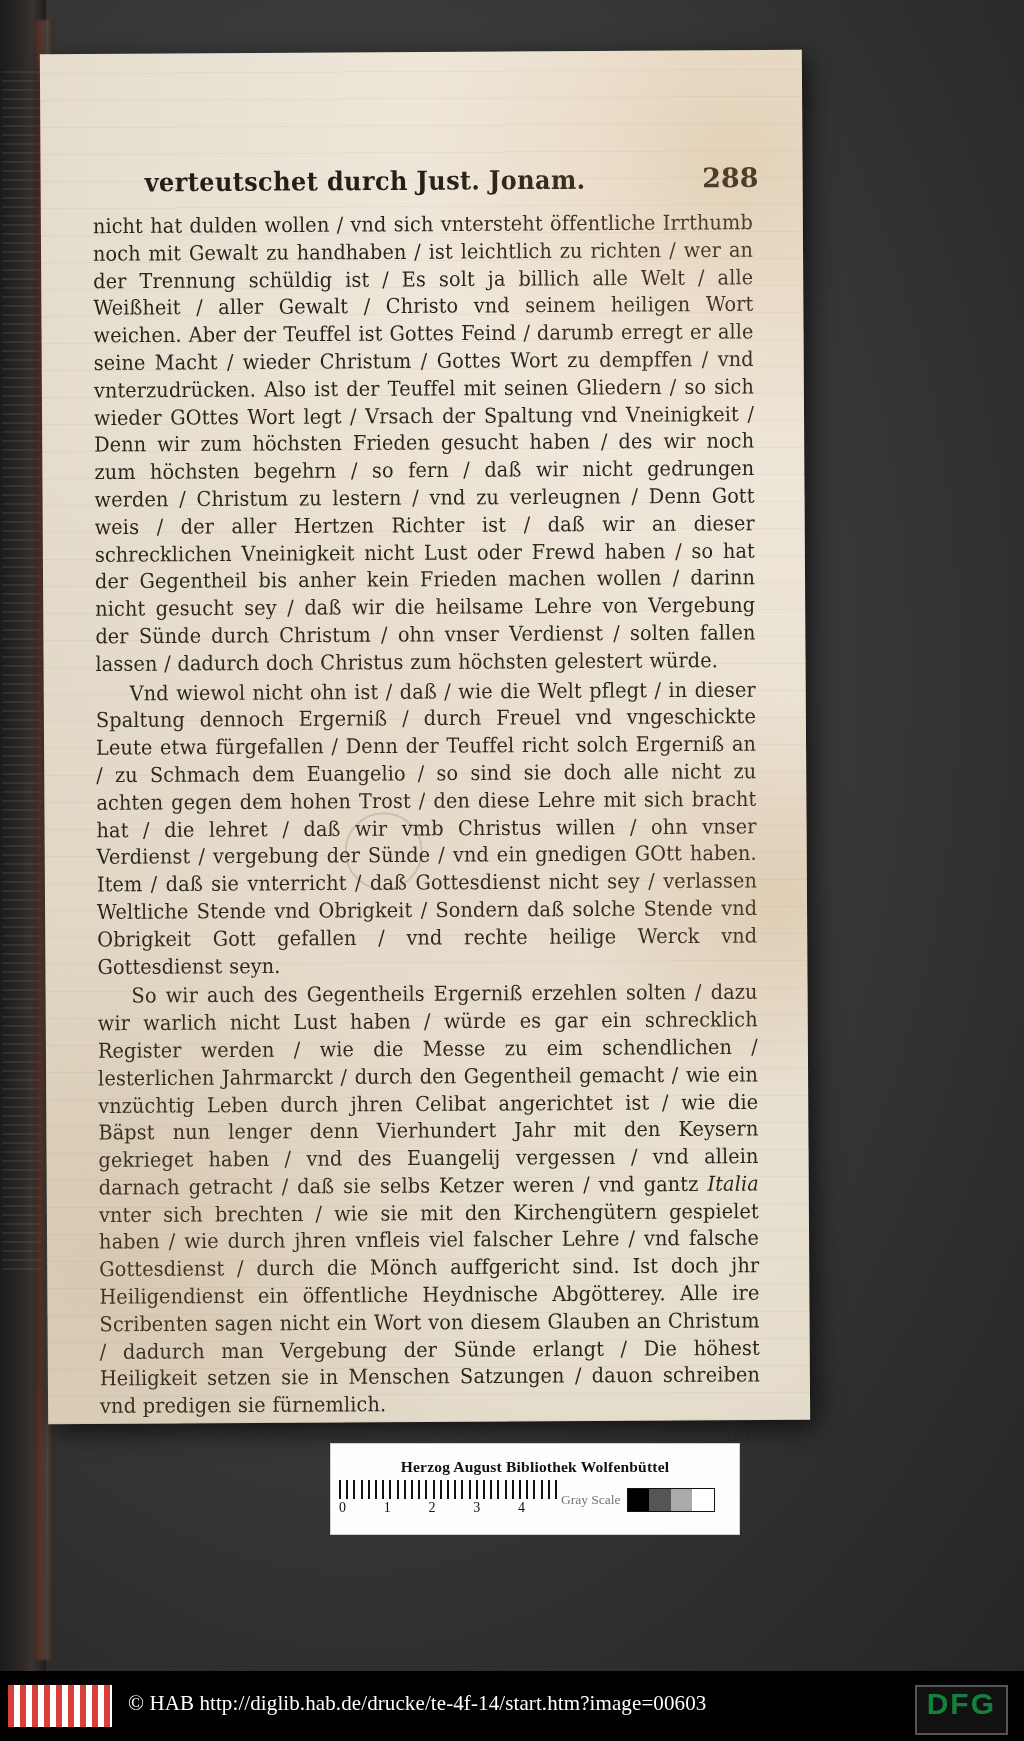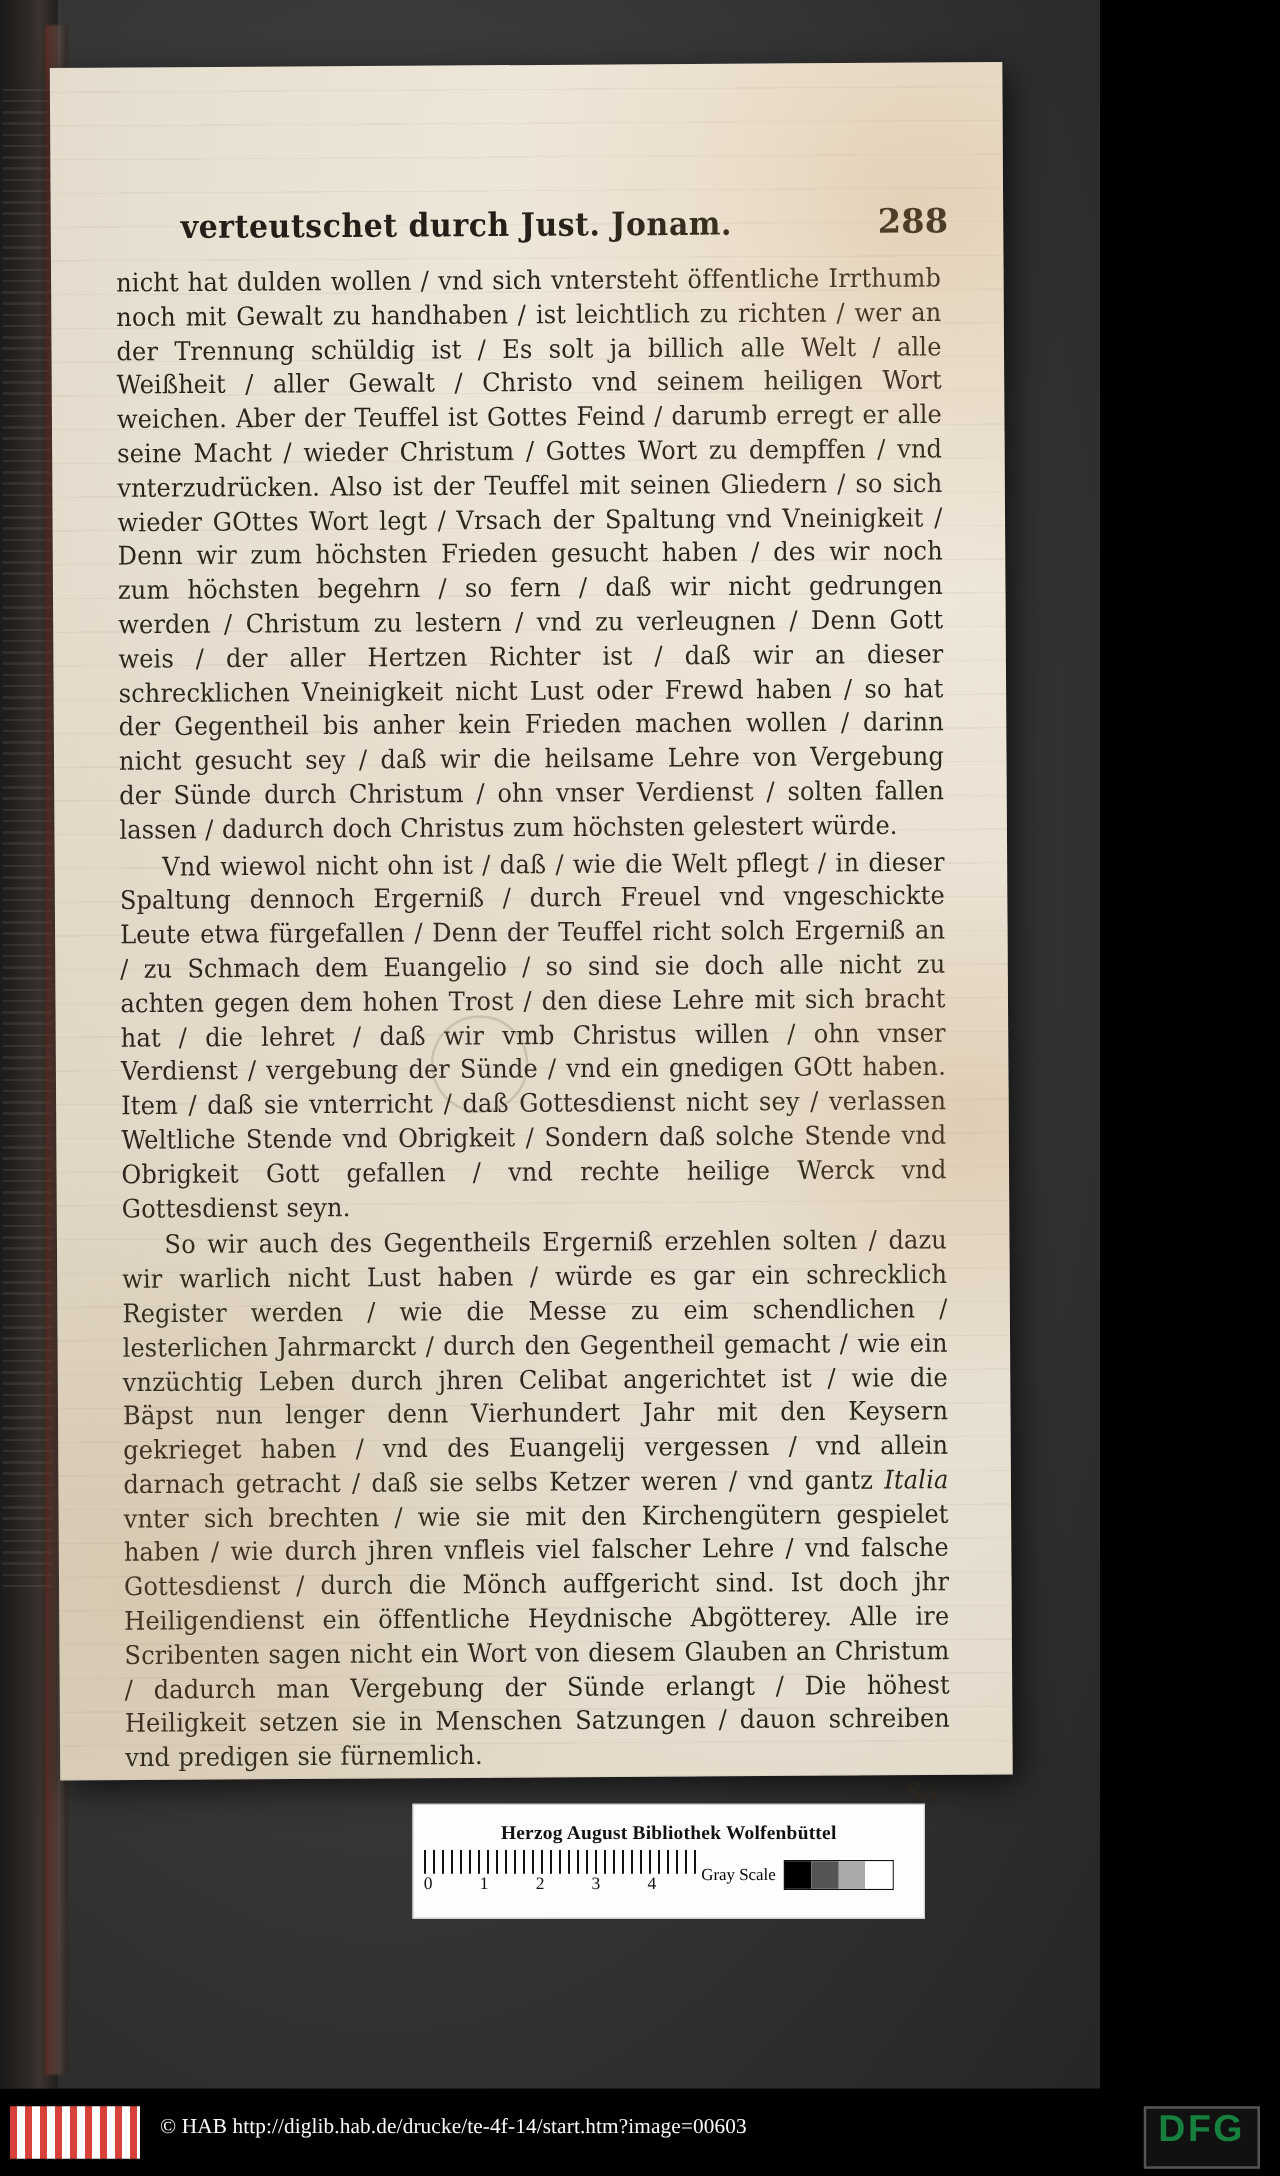--- a/index.html
+++ b/index.html
@@ -12,21 +12,21 @@
     height: 1741px;
     position: relative;
     font-family: "Liberation Serif", serif;
     overflow: hidden;
   }
 
   
   .scan {
     position: absolute;
     left: 0; top: 0;
-    width: 880px;
+    width: 1024px;
     height: 1671px;
     background:
       radial-gradient(ellipse at 35% 40%, #4a4a4a 0%, #3a3a3a 45%, #2e2e2e 75%, #262626 100%);
     overflow: hidden;
   }
 
   
   .binding {
     position: absolute;
     left: 0; top: 0;
@@ -185,21 +185,21 @@
     width: 218px;
     display: flex;
     justify-content: space-between;
     font-size: 14px;
     color: #111;
     padding-right: 32px;
     box-sizing: border-box;
   }
   .gray-label {
     font-size: 13.5px;
-    color: #000000;
+    color: #737373;
     margin-left: 4px;
     margin-right: 6px;
     white-space: nowrap;
   }
   .gray-patches {
     display: flex;
     height: 22px;
     width: 86px;
     border: 1px solid #111;
   }
@@ -217,21 +217,21 @@
     position: absolute;
     left: 8px; top: 14px;
     width: 104px; height: 42px;
     background:
       repeating-linear-gradient(90deg, #d8413a 0px, #d8413a 6px, #ffffff 6px, #ffffff 12px);
   }
   .footer-text {
     position: absolute;
     left: 128px; top: 20px;
     font-family: "Liberation Serif", serif;
-    font-size: 17px;
+    font-size: 21px;
     letter-spacing: .1px;
     color: #fff;
     white-space: nowrap;
   }
   .footer-logo {
     position: absolute;
     right: 16px; top: 14px;
     font-family: "Liberation Sans", sans-serif;
     font-size: 30px;
     font-weight: 700;

